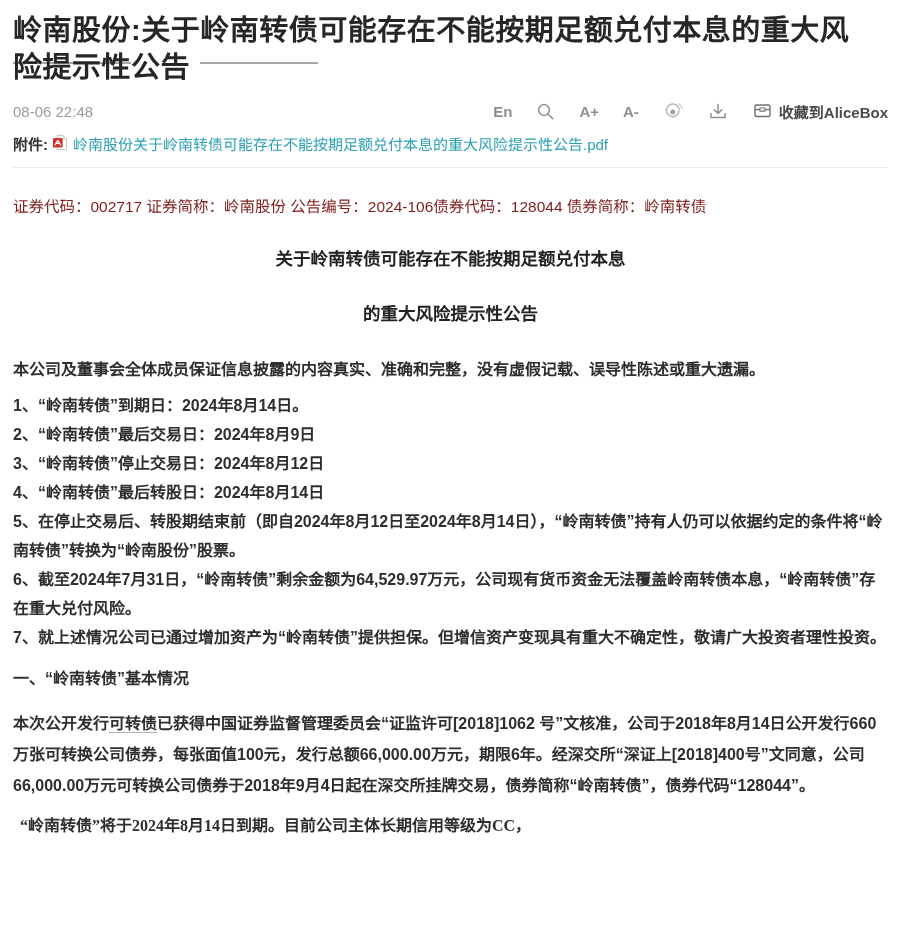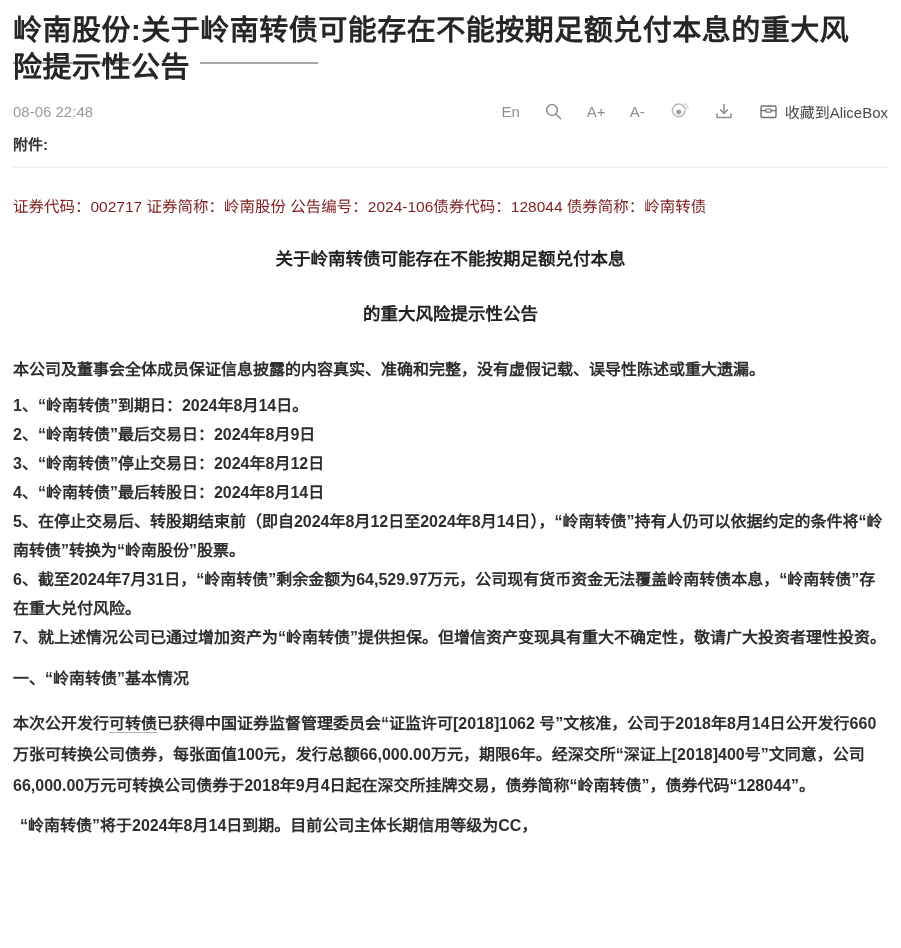--- a/index.html
+++ b/index.html
@@ -36,25 +36,26 @@
     height: 24px;
   }
   .pub-date { font-size: 15px; color: #9b9b9b; }
   .toolbar {
     margin-left: auto;
     display: flex;
     align-items: center;
     gap: 24px;
   }
   .tool-btn {
-    display: flex; align-items: center; gap: 6px;
+    display: flex; gap: 6px;
     font-size: 15px; color: #8e8e8e;
     cursor: pointer; user-select: none;
     background: none; border: none;
     font-family: inherit;
+    font-weight: bold;
   }
   .tool-btn svg { display: block; }
   .collect-label { color: #4a4a4a; font-size: 15px; }
 
   
   .attach-row {
     margin-top: 10px;
     display: flex; align-items: center;
     font-size: 15px;
   }
@@ -73,21 +74,21 @@
   .company-heading { margin-top: 33px; }
   .company-heading span { border-bottom: 1px solid #555; padding-bottom: 3px; }
   .doc-h2 { margin-top: 29px; }
   .doc-h3 { margin-top: 30px; }
   .declaration { margin-top: 32px; font-weight: 700; line-height: 26px; }
   .special-label { margin-top: 20px; font-weight: 700; }
   .notice-item { font-weight: 700; line-height: 29px; }
   .notices { margin-top: 8px; }
   .section-title { margin-top: 12px; font-weight: 700; line-height: 29px; }
   .para { margin-top: 15px; font-weight: 600; line-height: 31px; }
-  .para-indent { padding-left: 7px; }
+  .para-indent { padding-left: 7px; font-family: Liberation Serif, serif; }
   .para-tight { margin-top: 9px; }
   .inline-entity {
     border-bottom: 1px solid #b0b0b0;
     cursor: pointer;
   }
 </style>
 </head>
 <body>
 
 <div class="page">
@@ -148,20 +149,31 @@
             <rect x="7.8" y="7" width="5.4" height="3.2" rx="0.8" fill="#ffffff" stroke="#6f6f6f" stroke-width="1.2"></rect>
           </svg>
         </span>
         <span class="collect-label">收藏到AliceBox</span>
       </button>
     </div>
   </div>
 
   <div class="attach-row">
     <span class="attach-label">附件:</span>
+    <a class="attach-link">
+      <span class="icon">
+        <svg width="16" height="17" viewBox="0 0 16 17">
+          <path d="M5 1.5 h6.2 l3.3 3.3 V15.5 H5 z" fill="#ffffff" stroke="#c9c9c9" stroke-width="1"></path>
+          <path d="M11.2 1.5 v3.3 h3.3" fill="none" stroke="#c9c9c9" stroke-width="1"></path>
+          <rect x="1" y="4" width="9.6" height="9.6" rx="1.2" fill="#d0342c"></rect>
+          <path d="M3 11 L5.8 6.2 L8.6 11 M4 9.4 h3.6" fill="none" stroke="#ffffff" stroke-width="1.1" stroke-linecap="round" stroke-linejoin="round"></path>
+        </svg>
+      </span>
+      <span>岭南股份关于岭南转债可能存在不能按期足额兑付本息的重大风险提示性公告.pdf</span>
+    </a>
   </div>
 
   <hr class="divider">
 
   <div class="doc">
 
     <p class="doc-meta">证券代码：002717 证券简称：岭南股份 公告编号：2024-106债券代码：128044 债券简称：岭南转债</p>
 
 
     <h3 class="doc-center doc-h2">关于岭南转债可能存在不能按期足额兑付本息</h3>

